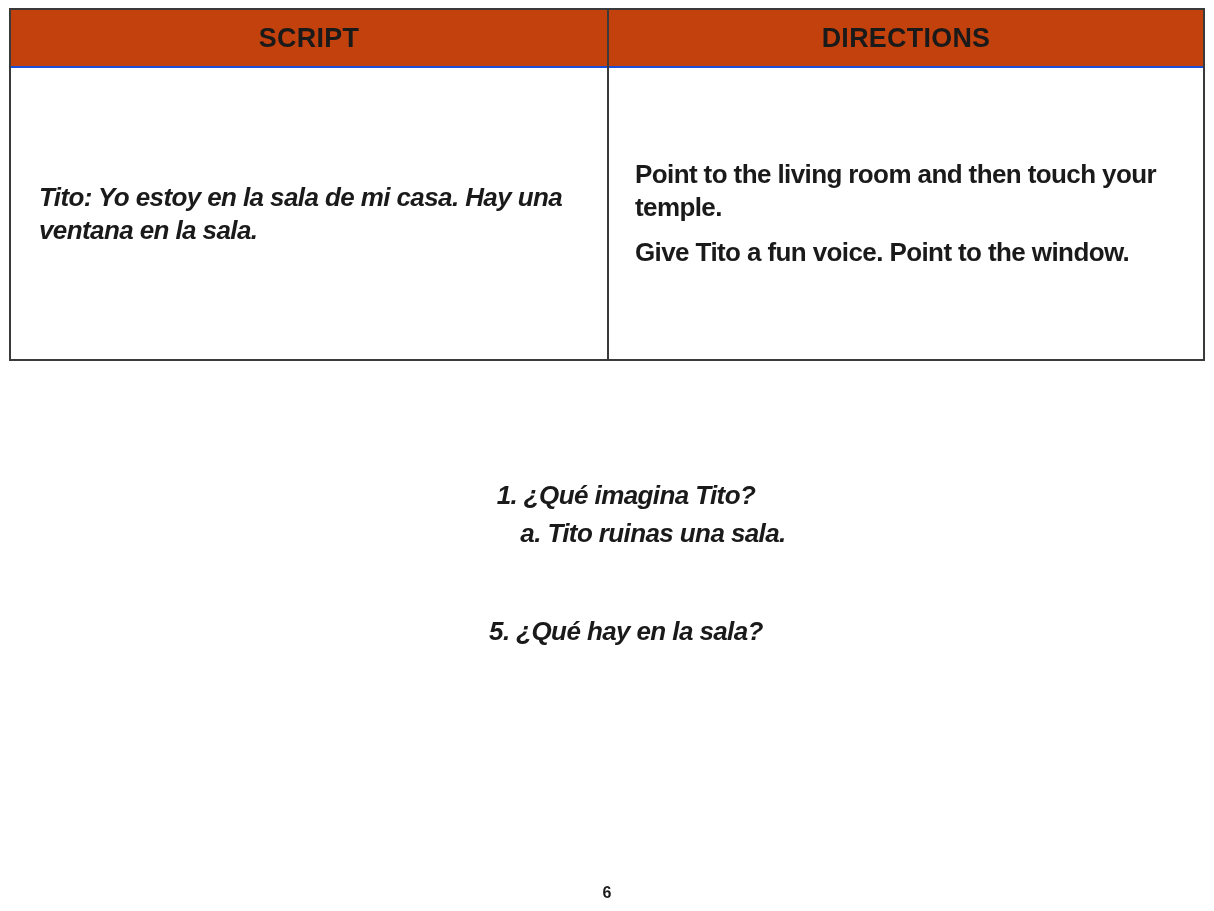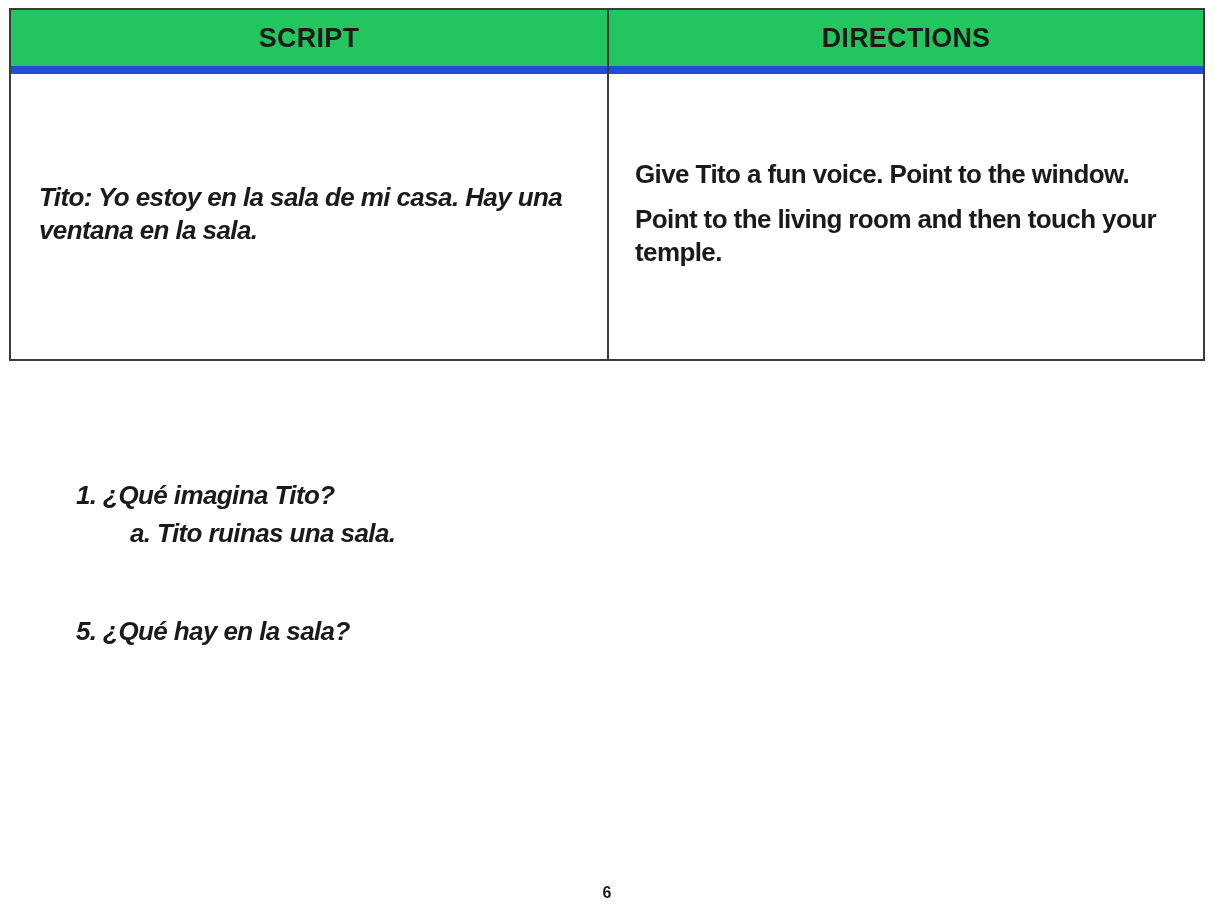--- a/index.html
+++ b/index.html
@@ -6,21 +6,21 @@
   body {
     width: 1214px; height: 911px; position: relative; overflow: hidden;
     font-family: "Liberation Sans", sans-serif; color: #1a1a1a;
   }
   .table {
     position: absolute; left: 9px; top: 8px; width: 1196px; height: 353px;
     border: 2px solid #3a3a3a; box-sizing: border-box;
   }
   .header-row {
     position: absolute; left: 0; top: 0; right: 0; height: 56px;
-    background: #22c55e; border-bottom: 8px solid #1d4ed8; padding-left: 8px;
+    background: #c2410c; border-bottom: 2px solid #1d4ed8; padding-left: 8px;
   }
   .col-divider {
     position: absolute; left: 596px; top: 0; bottom: 0; width: 2px; background: #3a3a3a;
   }
   .hcell {
     position: absolute; top: 0; height: 56px; display: flex; align-items: center; justify-content: center;
     font-weight: bold; font-size: 28px; letter-spacing: 0.3px; transform: scaleX(0.96);
   }
   .hcell.script { left: 0; width: 596px; }
   .hcell.directions { left: 598px; width: 594px; }
@@ -30,21 +30,21 @@
     font-weight: bold; font-size: 26px; line-height: 33px;
   }
   .body-cell.script { left: 28px; width: 560px; font-style: italic; }
   .body-cell.directions { left: 624px; width: 560px; }
   .para { margin: 0 0 12px 0; transform-origin: left; }
   .para:last-child { margin-bottom: 0; }
   .narrow { letter-spacing: -0.6px; }
 
   .qa {
     position: absolute; left: 76px; top: 476px; width: 1100px;
-    font-weight: bold; font-style: italic; font-size: 26px; letter-spacing: -0.6px;
+    font-weight: bold; font-style: italic; font-size: 26px; letter-spacing: -0.6px; text-align: center;
   }
   .q { height: 38px; line-height: 38px; }
   .a { height: 38px; line-height: 38px; padding-left: 54px; }
   .gap { height: 60px; }
 
   .page-number {
     position: absolute; left: 0; width: 1214px; top: 884px; text-align: center;
     font-weight: bold; font-size: 16px;
   }
 </style>
@@ -56,22 +56,22 @@
     <div class="hcell script">SCRIPT</div>
     <div class="hcell directions">DIRECTIONS</div>
   </div>
   <div class="col-divider"></div>
 
   <div class="body-cell script narrow">
     <p class="para">Tito: Yo estoy en la sala de mi casa. Hay una ventana en la sala.</p>
   </div>
 
   <div class="body-cell directions narrow">
+    <p class="para">Point to the living room and then touch your temple.</p>
     <p class="para">Give Tito a fun voice. Point to the window.</p>
-    <p class="para">Point to the living room and then touch your temple.</p>
   </div>
 </div>
 
 <div class="qa">
   <div class="q">1. ¿Qué imagina Tito?</div>
   <div class="a">a. Tito ruinas una sala.</div>
   <div class="gap"></div>
   <div class="q">5. ¿Qué hay en la sala?</div>
 </div>
 

